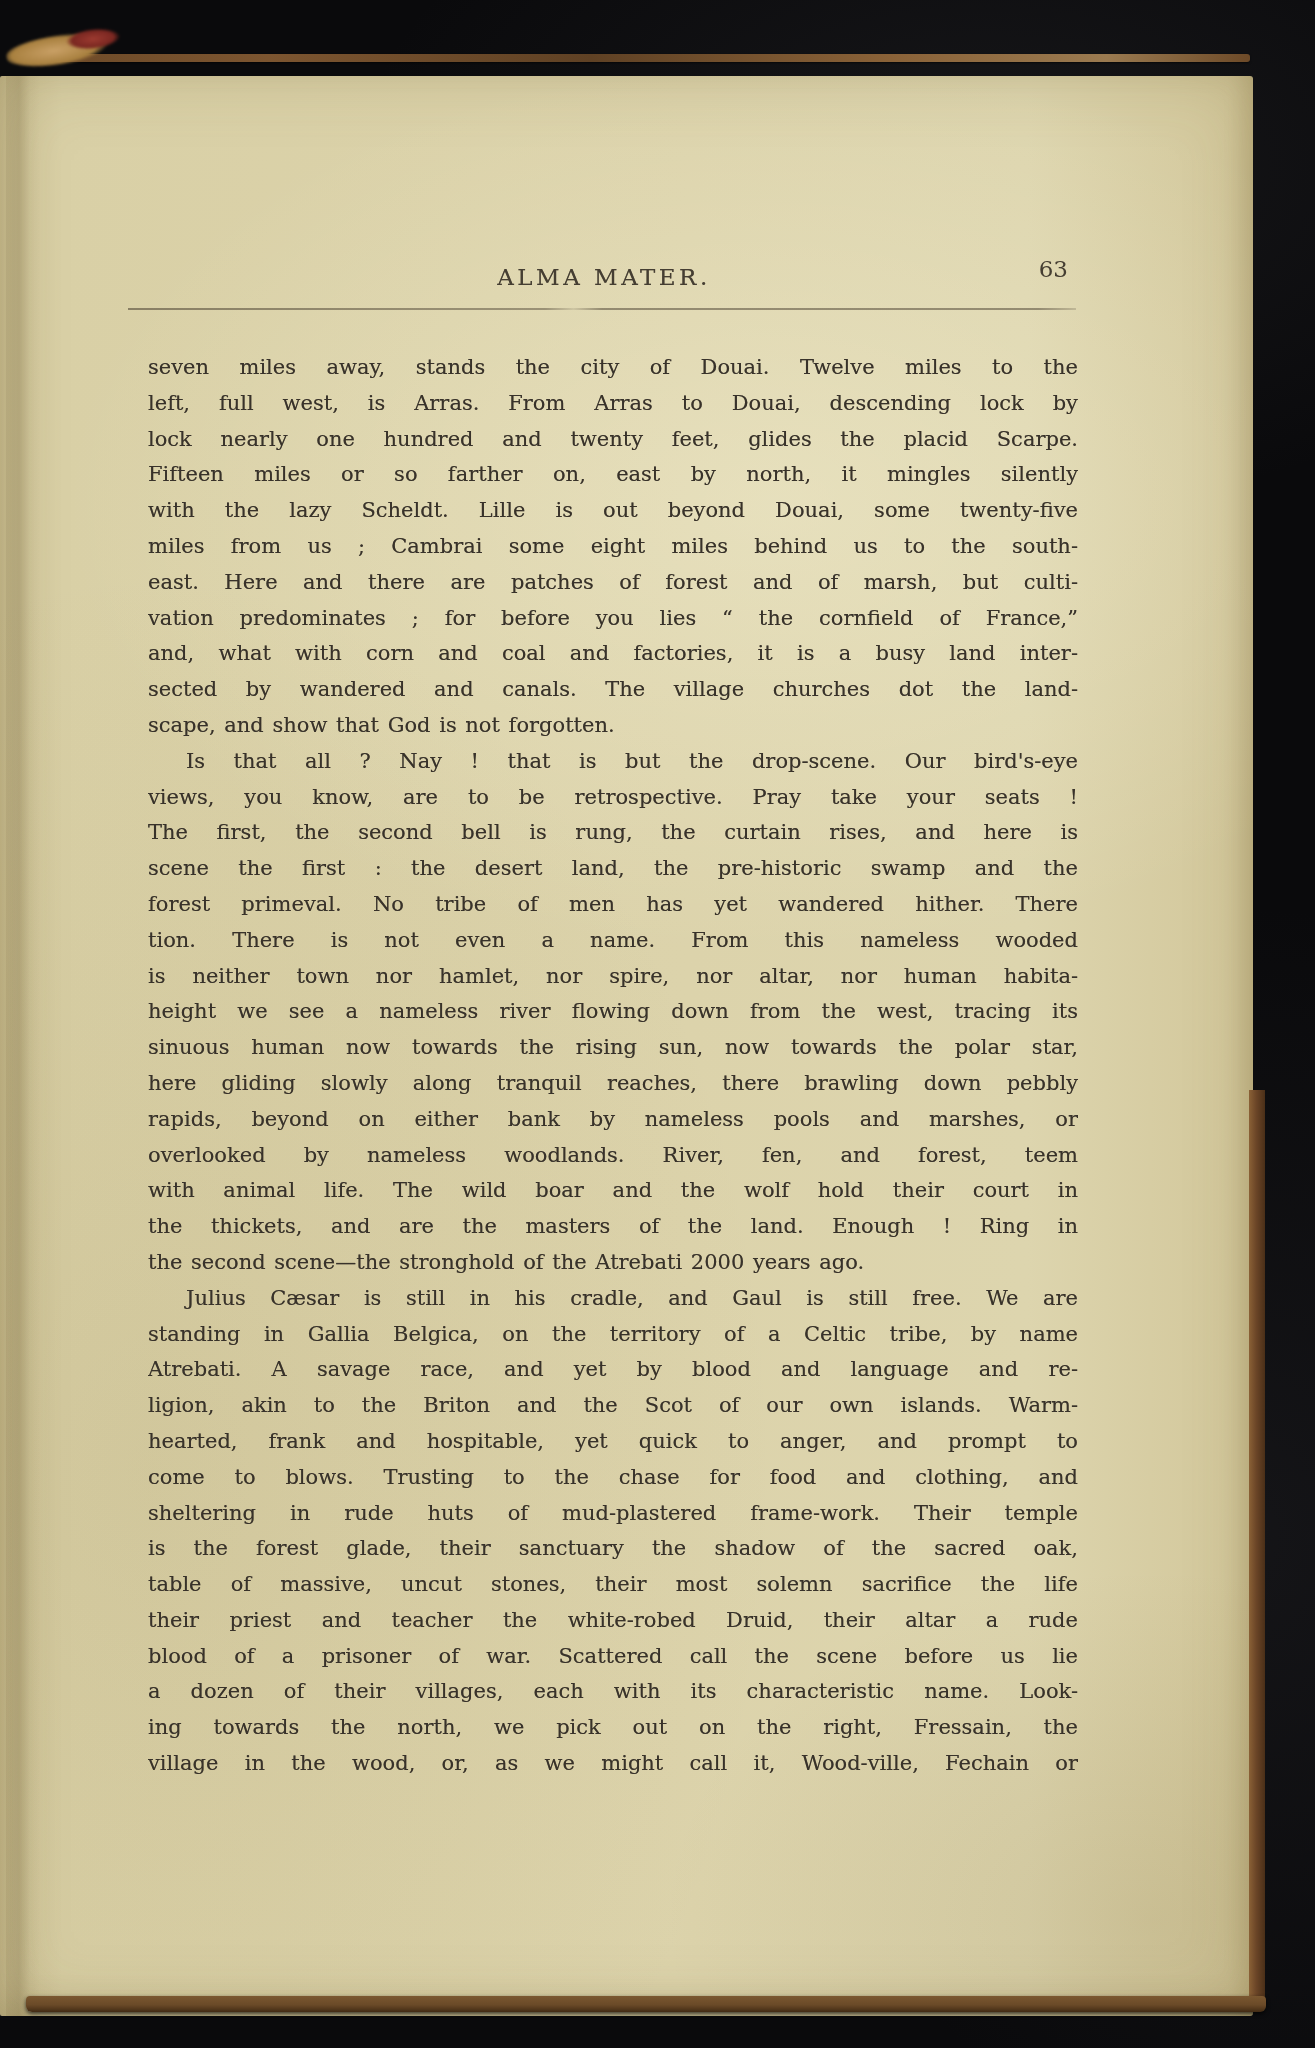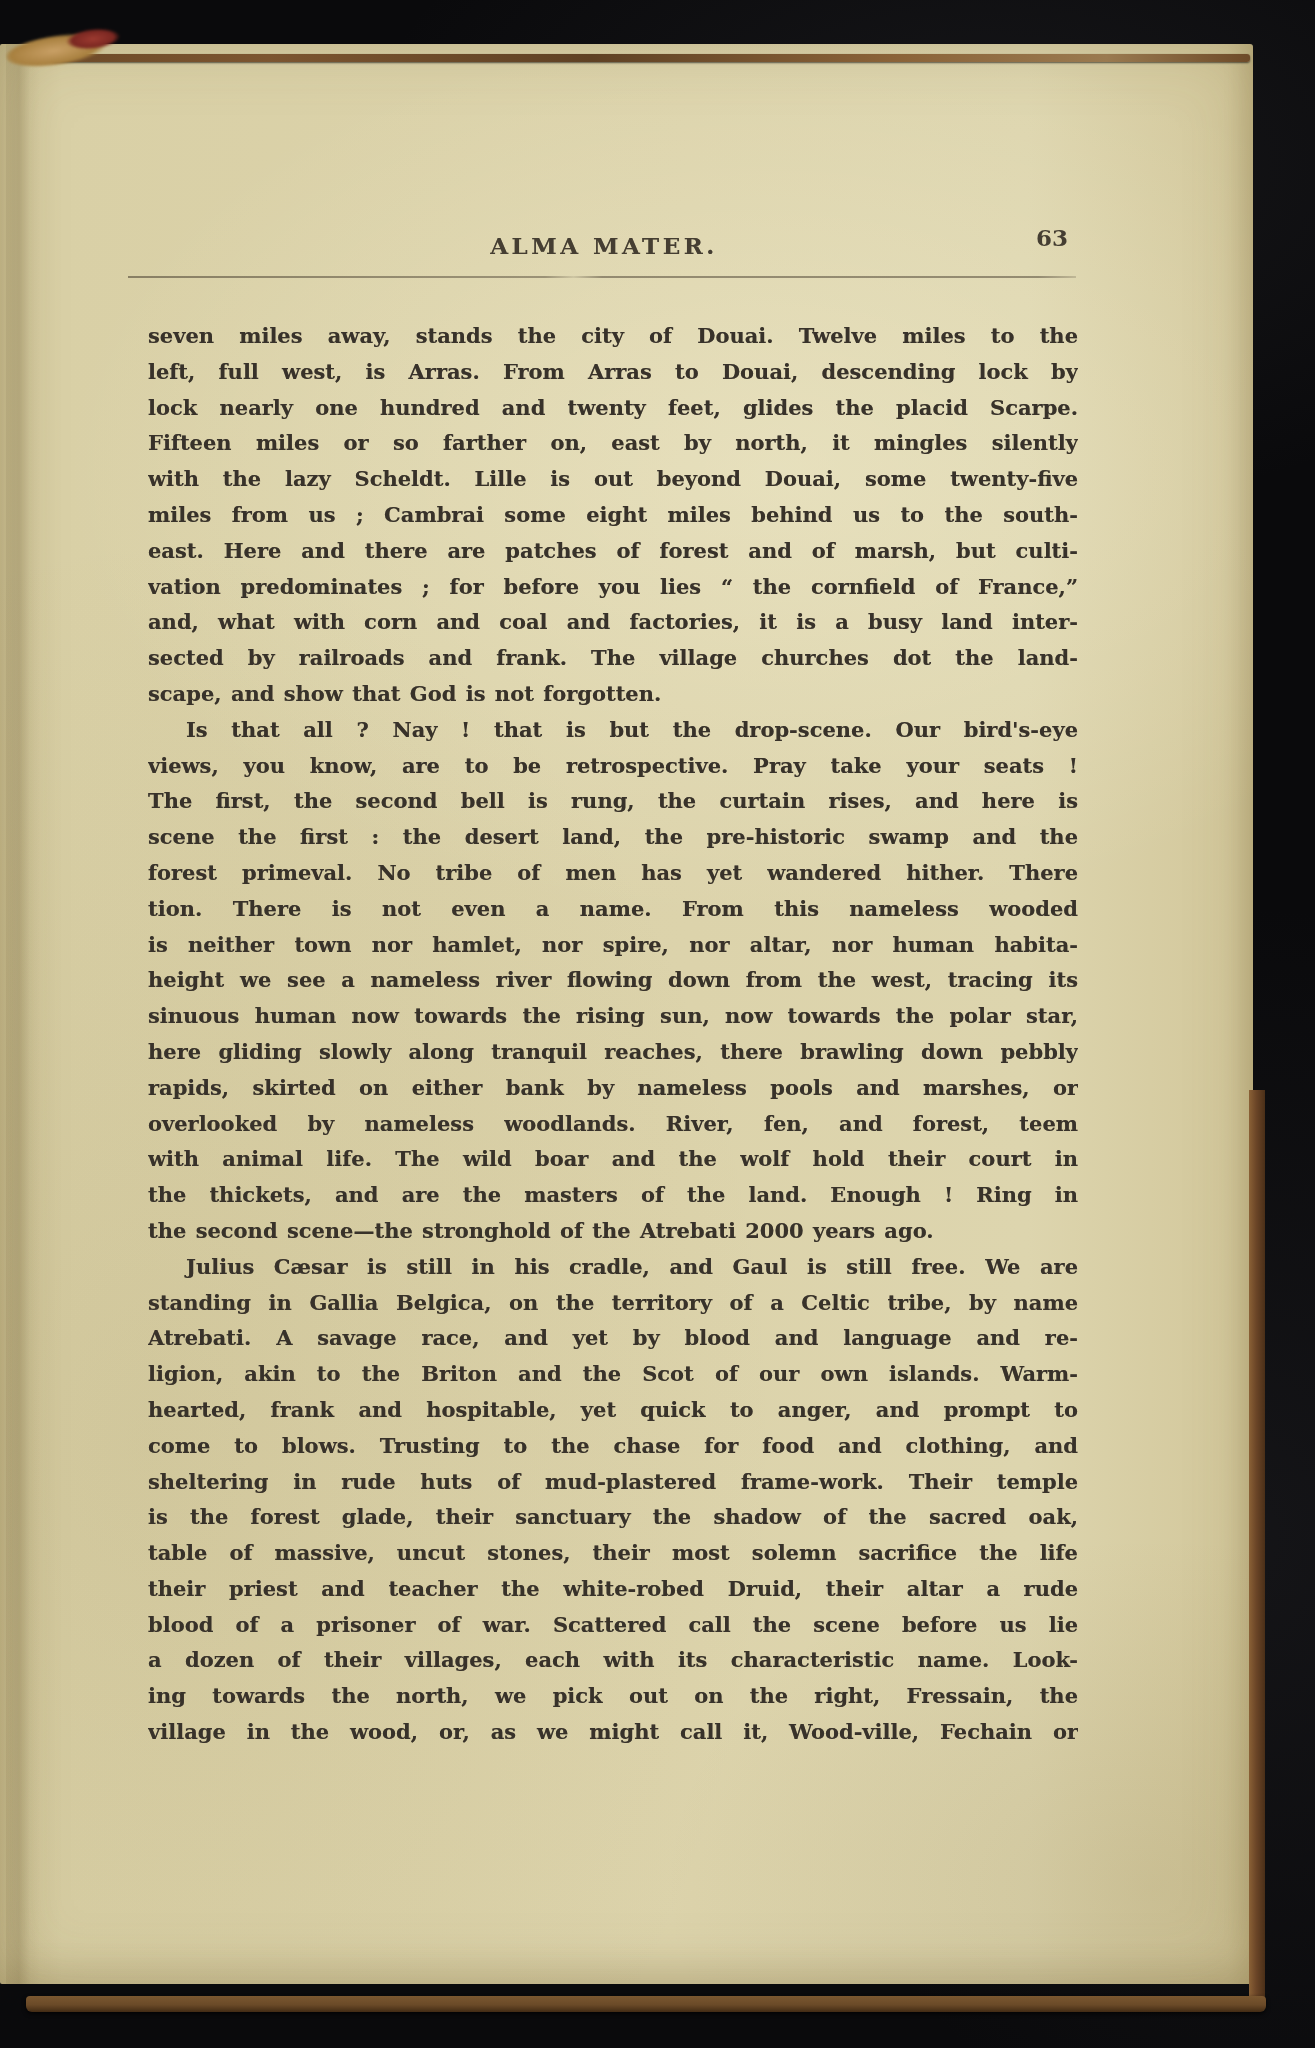--- a/index.html
+++ b/index.html
@@ -50,29 +50,28 @@
     border-radius:0 0 8px 4px;
   }
   .edge-bottom{
     position:absolute;left:26px;top:1996px;width:1240px;height:16px;z-index:2;
     background:linear-gradient(180deg,#7a5730 0%,#6b4a28 55%,#422b14 100%);
     border-radius:4px 4px 6px 6px;
     box-shadow:0 2px 4px rgba(0,0,0,0.7);
   }
   
   .page{
-    position:absolute;left:0;top:44px;width:1253px;height:1940px;z-index:1;
+    position:absolute;left:0;top:76px;width:1253px;height:1940px;z-index:1;
     background:
       radial-gradient(1100px 700px at 62% 22%, rgba(255,252,228,0.30), transparent 65%),
       radial-gradient(900px 1300px at 12% 72%, rgba(135,115,60,0.10), transparent 70%),
       radial-gradient(700px 500px at 92% 95%, rgba(120,100,50,0.14), transparent 70%),
       linear-gradient(90deg,#cdc296 0%,#d9d0a6 5%,#dcd3ab 55%,#ddd5ae 82%,#d3c89c 98%,#c9bd8f 100%);
     box-shadow:inset 0 0 70px rgba(115,95,45,0.22), inset 0 -12px 30px rgba(110,90,45,0.18);
     border-radius:2px 3px 3px 2px;
-    font-weight:bold;
   }
   
   .gutter{
     position:absolute;left:6px;top:0;width:34px;height:100%;
     background:linear-gradient(90deg, rgba(100,82,40,0.10), rgba(95,78,38,0.20) 38%, rgba(95,78,38,0.04) 70%, transparent);
     pointer-events:none;
   }
   .running-header{
     position:absolute;left:130px;top:188px;width:948px;
     text-align:center;
@@ -124,33 +123,33 @@
     <div class="body-text" id="body-text">
         <div class="line">seven miles away, stands the city of Douai.  Twelve miles to the</div>
         <div class="line">left, full west, is Arras.  From Arras to Douai, descending lock by</div>
         <div class="line">lock nearly one hundred and twenty feet, glides the placid Scarpe.</div>
         <div class="line">Fifteen miles or so farther on, east by north, it mingles silently</div>
         <div class="line">with the lazy Scheldt.  Lille is out beyond Douai, some twenty-five</div>
         <div class="line">miles from us ; Cambrai some eight miles behind us to the south-</div>
         <div class="line">east.  Here and there are patches of forest and of marsh, but culti-</div>
         <div class="line">vation predominates ;  for before you lies “ the cornfield of France,”</div>
         <div class="line">and, what with corn and coal and factories, it is a busy land inter-</div>
-        <div class="line">sected by railroads and frank.  The village churches dot the land-</div>
+        <div class="line">sected by wandered and canals.  The village churches dot the land-</div>
         <div class="line last">scape, and show that God is not forgotten.</div>
         <div class="line indent">Is that all ?  Nay !  that is but the drop-scene.  Our bird's-eye</div>
         <div class="line">views, you know, are to be retrospective.  Pray take your seats !</div>
         <div class="line">The first, the second bell is rung, the curtain rises, and here is</div>
         <div class="line">scene the first :  the desert land, the pre-historic swamp and the</div>
         <div class="line">forest primeval.  No tribe of men has yet wandered hither.  There</div>
         <div class="line">tion.  There is not even a name.  From this nameless wooded</div>
         <div class="line">is neither town nor hamlet, nor spire, nor altar, nor human habita-</div>
         <div class="line">height we see a nameless river flowing down from the west, tracing its</div>
         <div class="line">sinuous human now towards the rising sun, now towards the polar star,</div>
         <div class="line">here gliding slowly along tranquil reaches, there brawling down pebbly</div>
-        <div class="line">rapids, skirted on either bank by nameless pools and marshes, or</div>
+        <div class="line">rapids, beyond on either bank by nameless pools and marshes, or</div>
         <div class="line">overlooked by nameless woodlands.  River, fen, and forest, teem</div>
         <div class="line">with animal life.  The wild boar and the wolf hold their court in</div>
         <div class="line">the thickets, and are the masters of the land.  Enough !  Ring in</div>
         <div class="line last">the second scene—the stronghold of the Atrebati 2000 years ago.</div>
         <div class="line indent">Julius Cæsar is still in his cradle, and Gaul is still free.  We are</div>
         <div class="line">standing in Gallia Belgica, on the territory of a Celtic tribe, by name</div>
         <div class="line">Atrebati.  A savage race, and yet by blood and language and re-</div>
         <div class="line">ligion, akin to the Briton and the Scot of our own islands.  Warm-</div>
         <div class="line">hearted, frank and hospitable, yet quick to anger, and prompt to</div>
         <div class="line">come to blows.  Trusting to the chase for food and clothing, and</div>

